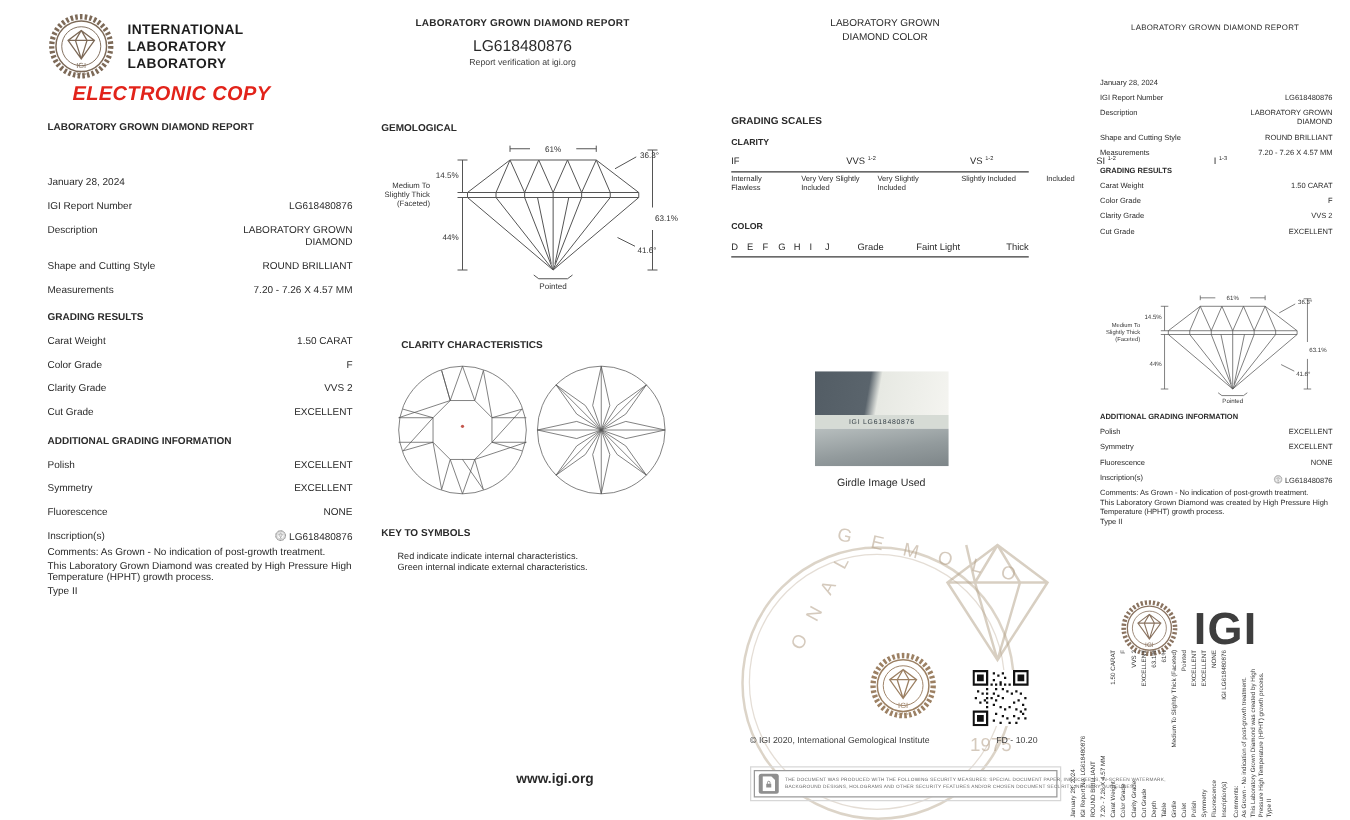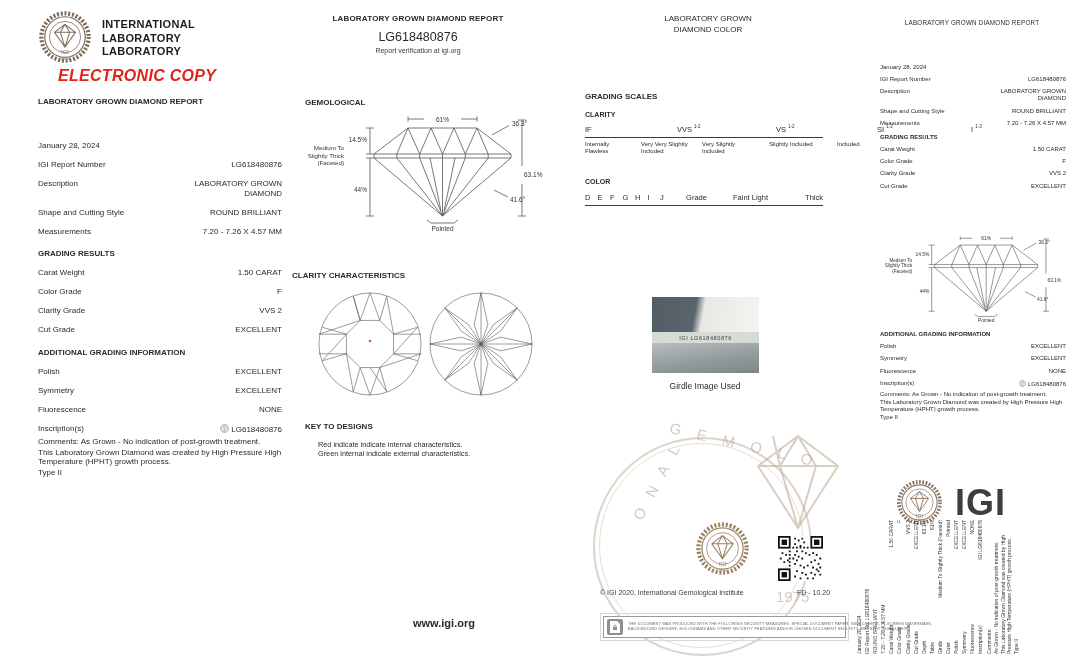--- a/index.html
+++ b/index.html
@@ -195,42 +195,42 @@
     <div style="font-size:7px;margin-top:3px;color:#3b3b3b;">Report verification at igi.org</div>
   </div>
 
   <div class="abs b" style="left:305px;top:98px;font-size:8px;">GEMOLOGICAL</div>
   <div class="abs" style="left:296px;top:112px;">
     <svg width="250" height="125" viewBox="0 0 250 125">
         <use href="#prop-diagram"></use>
       </svg>
   </div>
 
-  <div class="abs b" style="left:292px;top:271px;font-size:8px;">CLARITY CHARACTERISTICS</div>
+  <div class="abs b" style="left:321px;top:271px;font-size:8px;">CLARITY CHARACTERISTICS</div>
   <div class="abs" style="left:316px;top:290px;display:flex;gap:3px;">
     <svg width="108" height="108" viewBox="0 0 110 110">
       <g stroke="#555" stroke-width="0.6" fill="none">
         <circle cx="55" cy="55" r="52"></circle>
         <path d="M79 45 L79 65 L65 79 L45 79 L31 65 L31 45 L45 31 L65 31 Z"></path>
         <path d="M55 3 L65 31 M79 45 L107 45 M103.5 72 L79 65 M65 79 L72 103.5 M38 103.5 L45 79 M31 65 L6.5 72 M3 45 L31 45 M38 6.5 L45 31 M65 31 L72 6.5 M103.5 38 L79 45 M79 65 L107 65 M65 79 L55 107 M31 65 L3 65 M6.5 38 L31 45 M45 31 L38 6.5"></path>
         <path d="M55 3 L45 31 M72 6.5 L79 45 M103.5 38 L79 65 M107 65 L65 79 M72 103.5 L55 79 M55 107 L45 79 M38 103.5 L31 65 M6.5 72 L31 45 M3 45 L45 31"></path>
       </g>
       <circle cx="55" cy="52" r="1.3" fill="#c4574d"></circle>
     </svg>
     <svg width="108" height="108" viewBox="0 0 110 110">
       <g stroke="#555" stroke-width="0.6" fill="none">
         <circle cx="55" cy="55" r="52"></circle>
         <path d="M55 3 L55 107 M3 55 L107 55 M18.2 18.2 L91.8 91.8 M91.8 18.2 L18.2 91.8"></path>
         <path d="M55 3 L48 35 L55 55 M55 3 L62 35 L55 55 M107 55 L75 48 L55 55 M107 55 L75 62 L55 55 M55 107 L62 75 L55 55 M55 107 L48 75 L55 55 M3 55 L35 62 L55 55 M3 55 L35 48 L55 55"></path>
         <path d="M18.2 18.2 L35 42 L55 55 M18.2 18.2 L42 35 L55 55 M91.8 18.2 L68 35 L55 55 M91.8 18.2 L75 42 L55 55 M91.8 91.8 L75 68 L55 55 M91.8 91.8 L68 75 L55 55 M18.2 91.8 L42 75 L55 55 M18.2 91.8 L35 68 L55 55"></path>
       </g>
     </svg>
   </div>
 
-  <div class="abs b" style="left:305px;top:422px;font-size:8px;">KEY TO DESIGNS</div>
+  <div class="abs b" style="left:305px;top:422px;font-size:8px;">KEY TO SYMBOLS</div>
   <div class="abs" style="left:318px;top:440px;font-size:7.3px;line-height:9px;">
     <div>Red indicate indicate internal characteristics.</div>
     <div>Green internal indicate external characteristics.</div>
   </div>
 
   <div class="abs ctr" style="left:628px;top:14px;width:160px;font-size:8px;line-height:10.5px;font-weight:400;">
     <div>LABORATORY GROWN</div>
     <div>DIAMOND COLOR</div>
   </div>
 

